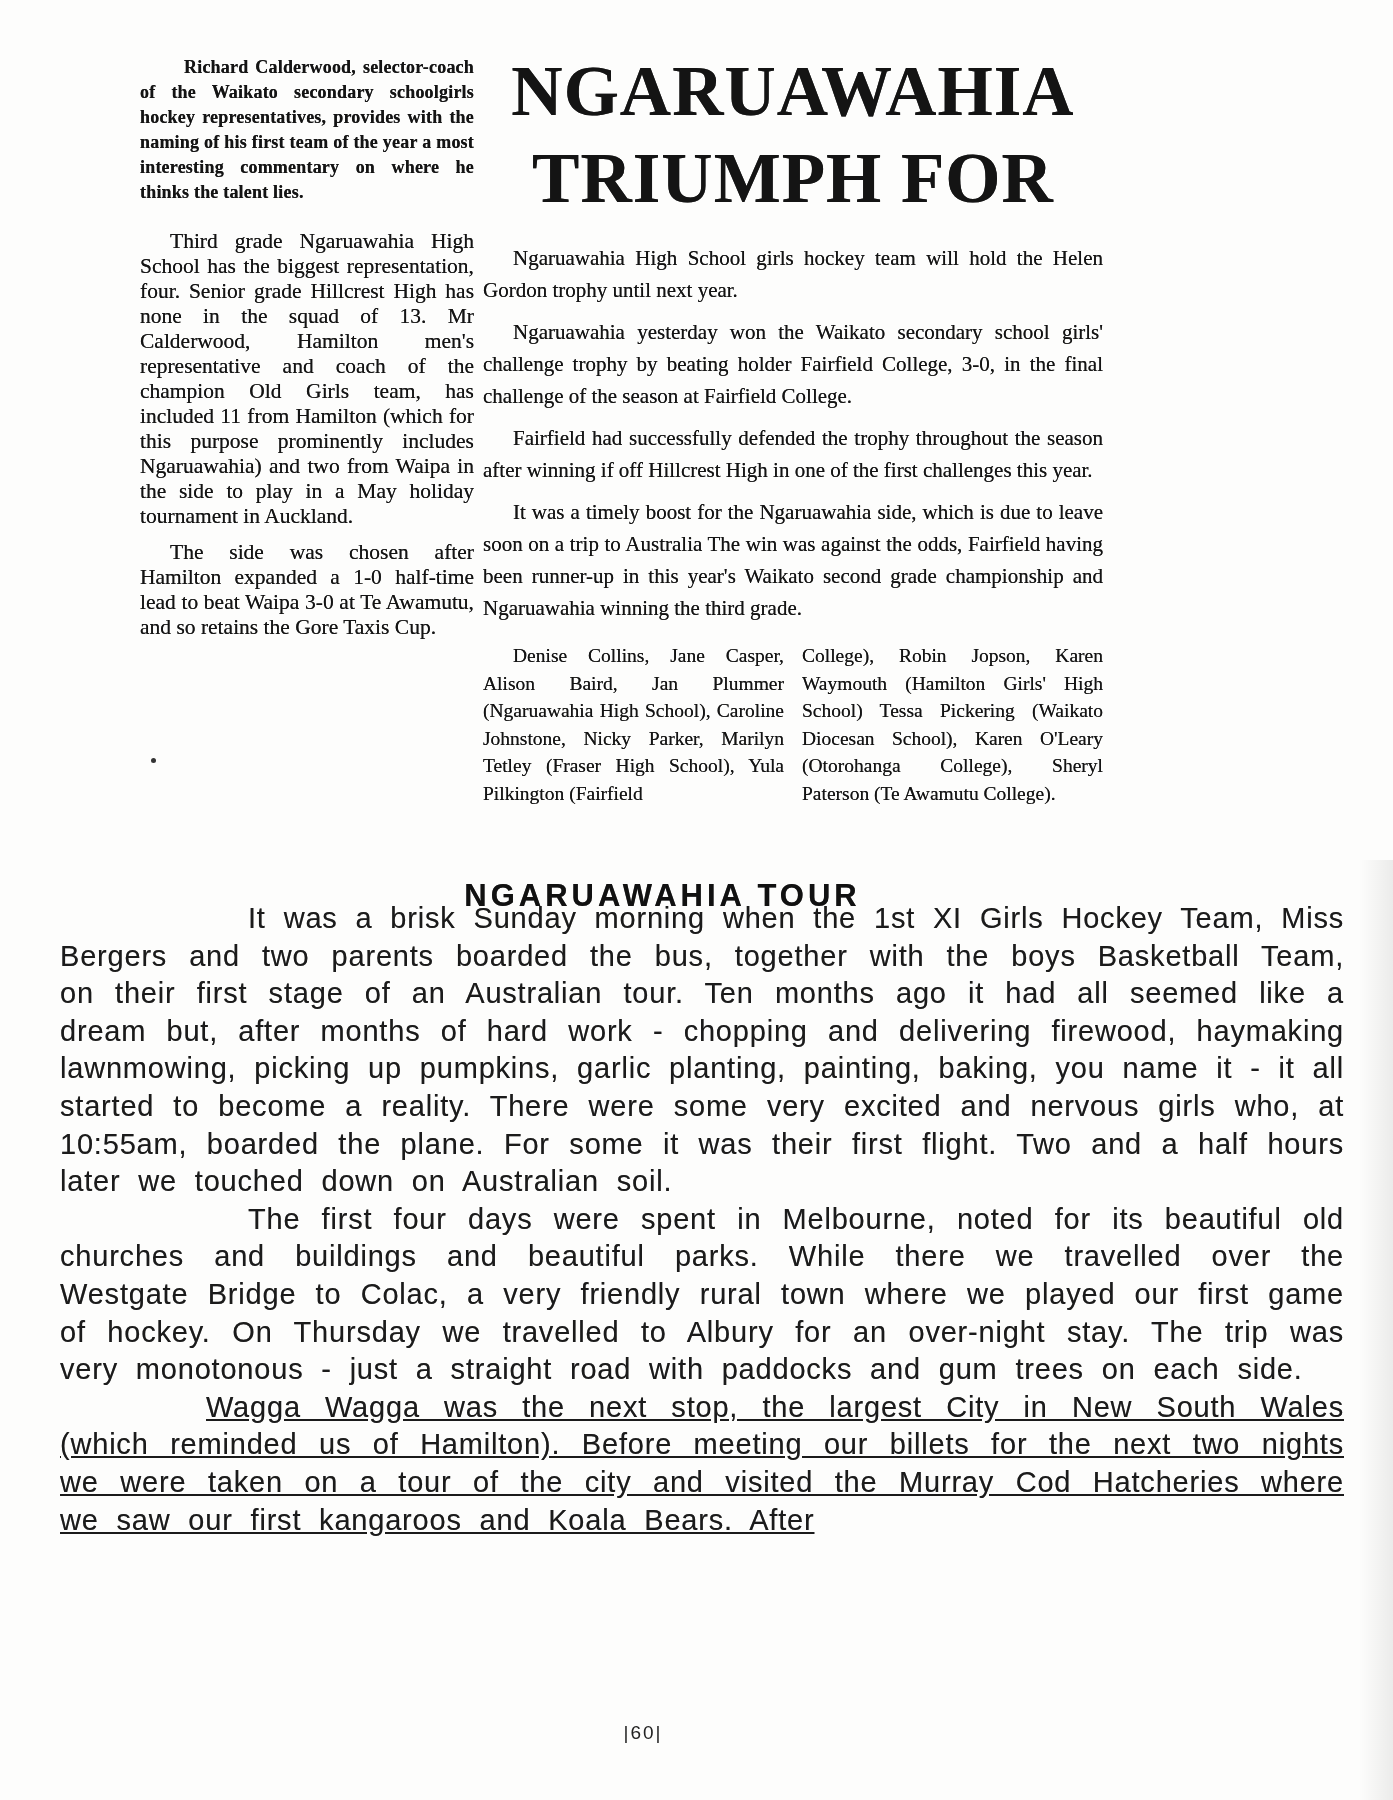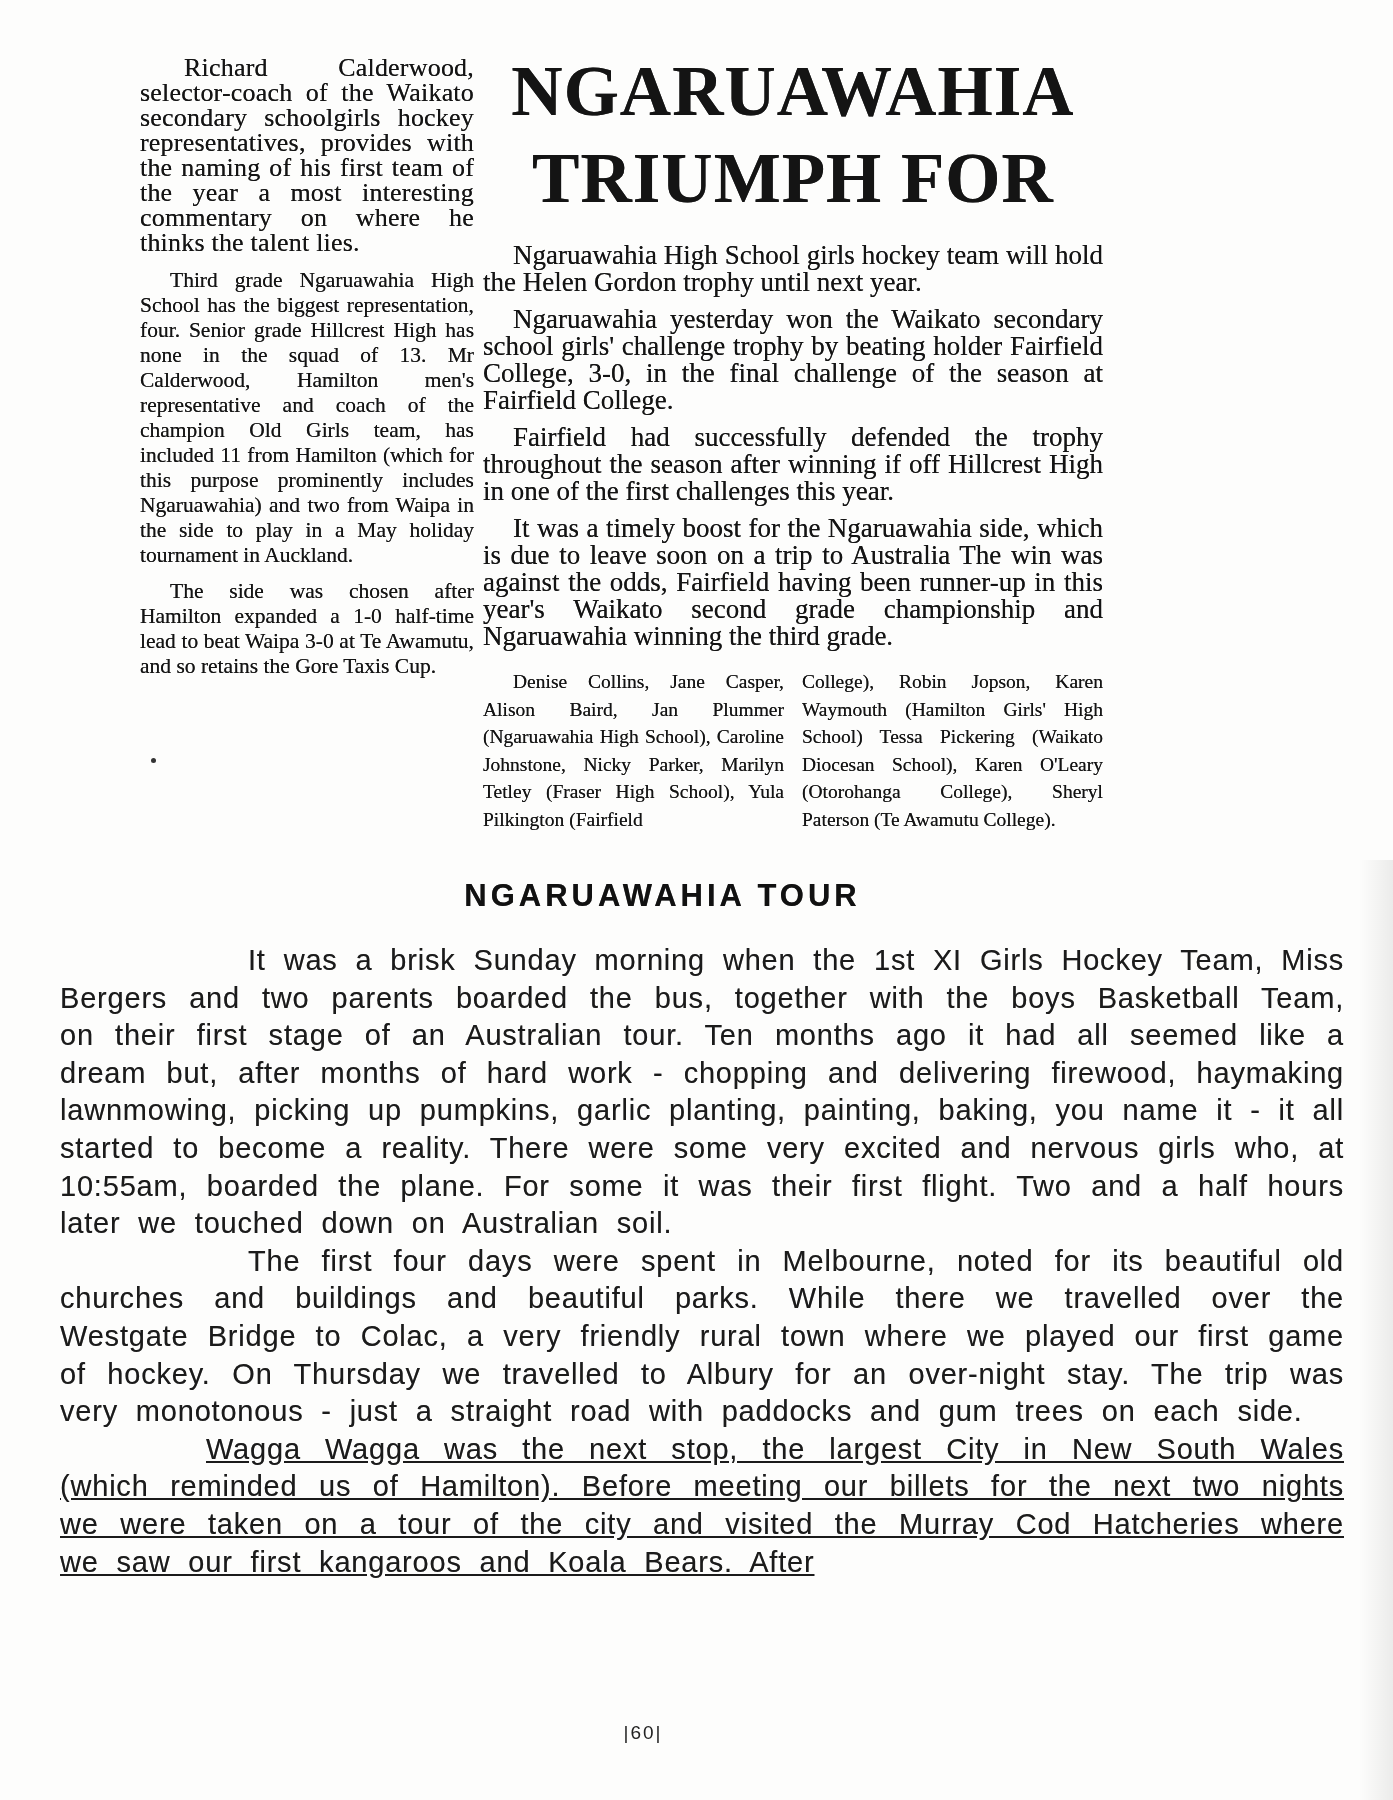--- a/index.html
+++ b/index.html
@@ -17,25 +17,25 @@
   
   .clip-left {
     position: absolute;
     left: 140px;
     top: 55px;
     width: 334px;
     text-align: justify;
     text-shadow: 0 0 0.6px rgba(0,0,0,0.75);
   }
   .clip-intro {
-    font-weight: normal;
-    font-size: 26px;
+    font-weight: bold;
+    font-size: 18px;
     line-height: 25px;
     text-indent: 44px;
-    margin-bottom: 13px;
+    margin-bottom: 24px;
     letter-spacing: 0.2px;
   }
   .clip-left .para {
     font-size: 21.5px;
     line-height: 25px;
     text-indent: 30px;
     margin-bottom: 11px;
   }
 
   .clip-right {
@@ -47,22 +47,22 @@
   }
   .headline {
     font-weight: bold;
     text-align: center;
     font-size: 71px;
     line-height: 87px;
     letter-spacing: 1px;
     white-space: nowrap;
   }
   .clip-right .para {
-    font-size: 27px;
-    line-height: 27px;
+    font-size: 21px;
+    line-height: 32px;
     text-align: justify;
     text-indent: 30px;
     margin-top: 10px;
   }
   .clip-right .para.first { margin-top: 20px; }
 
   .names-row {
     display: flex;
     gap: 18px;
     margin-top: 18px;
@@ -85,21 +85,21 @@
     text-align: center;
     font-family: "Liberation Sans", sans-serif;
     font-weight: bold;
     font-size: 31px;
     letter-spacing: 4px;
     color: #111;
     text-shadow: 0 0 0.5px rgba(0,0,0,0.6);
   }
   .tour-body {
     position: absolute;
-    top: 942px;
+    top: 900px;
     left: 60px;
     width: 1284px;
     font-family: "Liberation Sans", sans-serif;
     font-size: 29px;
     line-height: 37.6px;
     letter-spacing: 0.8px;
     word-spacing: 9px;
     text-align: justify;
     color: #1b1b1b;
     text-shadow: 0 0 0.4px rgba(0,0,0,0.45);

